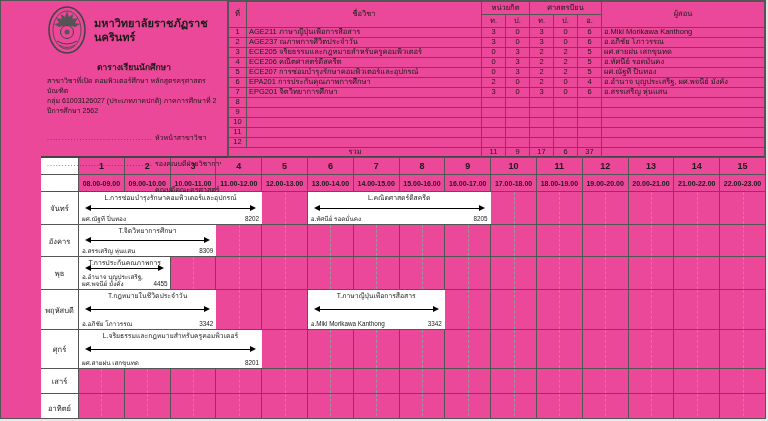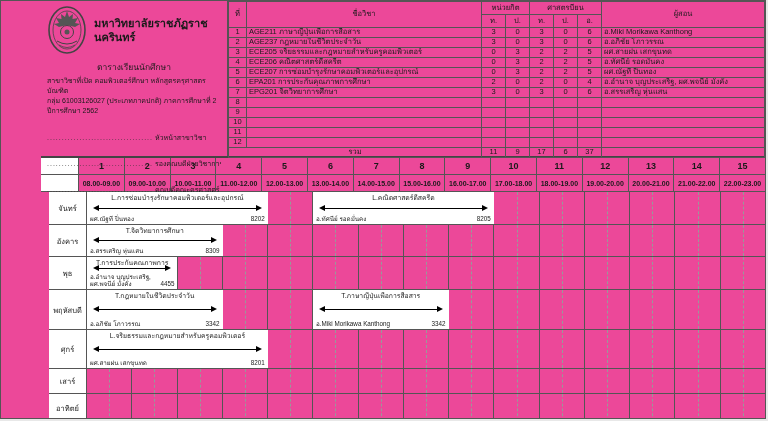--- a/index.html
+++ b/index.html
@@ -4,39 +4,39 @@
 <style>
   html,body{margin:0;padding:0;background:#e8e8e8;}
   body{width:768px;height:421px;font-family:"Liberation Sans","DejaVu Sans",sans-serif;color:#1a1a1a;}
   .page{width:766px;height:419px;background:#ec4899;border:1px solid #555;box-sizing:border-box;overflow:hidden;padding-left:40px;}
   
   .top{display:flex;height:157px;border-bottom:2px solid #444;box-sizing:border-box;}
   .left{width:187px;flex:none;border-right:1px solid #555;box-sizing:border-box;padding:4px 6px 2px 6px;position:relative;}
   .uni-head{display:flex;gap:7px;align-items:center;}
   .logo{width:40px;height:50px;flex:none;}
   .uni-name{font-weight:bold;font-size:11px;line-height:1.3;}
-  .doc-title{text-align:center;font-weight:normal;font-size:8.5px;margin-top:5px;}
+  .doc-title{text-align:center;font-weight:bold;font-size:8.5px;margin-top:5px;}
   .doc-info{font-size:7px;line-height:1.45;margin-top:2px;}
   .sig{font-size:7px;margin-top:15px;white-space:nowrap;overflow:hidden;}
   .sig:first-of-type{margin-top:18px;}
   .dots{letter-spacing:1px;color:#333;}
   .right{flex:1;min-width:0;}
   table{border-collapse:collapse;width:100%;height:100%;table-layout:fixed;font-size:7.5px;}
   td,th{border:1px solid #555;padding:0 2px;height:9px;line-height:1.1;overflow:hidden;white-space:nowrap;text-align:center;font-weight:normal;}
   th{height:12px;}
   .tl{text-align:left;}
   
   .tt{display:flex;flex-direction:column;font-size:7px;height:260px;}
   .tt-hrow{display:flex;border-bottom:1px solid #555;flex:none;text-align:center;}
   .tt-hrow.nums{height:16px;font-weight:bold;font-size:9px;}
   .tt-hrow.times{height:16px;font-weight:bold;font-size:7px;}
   .tt-daycol{width:38px;flex:none;border-right:1px solid #555;box-sizing:border-box;display:flex;align-items:center;justify-content:center;font-size:7.5px;background:#fff;}
   .hcell{flex:1;min-width:0;border-right:1px solid #555;display:flex;align-items:center;justify-content:center;}
   .hcell:last-child{border-right:none;}
-  .tt-row{display:flex;border-bottom:1px solid #555;box-sizing:border-box;flex:none;margin-left:8px;}
+  .tt-row{display:flex;border-bottom:1px solid #555;box-sizing:border-box;flex:none;}
   .tt-row:last-child{border-bottom:none;}
   .tt-slots{flex:1;min-width:0;position:relative;}
   .cells{position:absolute;inset:0;display:flex;}
   .cells i{flex:1;border-right:1px solid #555;position:relative;}
   .cells i:last-child{border-right:none;}
   .cells i::after{content:"";position:absolute;left:50%;top:0;bottom:0;border-left:1px dashed #999;}
   .block{position:absolute;top:0;bottom:0;background:#fff;z-index:2;display:flex;flex-direction:column;justify-content:space-between;padding:2px 3px;box-sizing:border-box;}
   .block .lbl{text-align:center;font-size:6.8px;line-height:1.15;white-space:nowrap;overflow:hidden;}
   .arrow{height:8px;margin:0 3px;background:linear-gradient(#000,#000) center/calc(100% - 8px) 1px no-repeat;position:relative;flex:none;}
   .arrow::before{content:"";position:absolute;left:0;top:50%;margin-top:-3.5px;border-top:3.5px solid transparent;border-bottom:3.5px solid transparent;border-right:6px solid #000;}
@@ -108,21 +108,21 @@
               <td class="tl">AGE211 ภาษาญี่ปุ่นเพื่อการสื่อสาร</td>
               <td>3</td>
               <td>0</td>
               <td>3</td>
               <td>0</td>
               <td>6</td>
               <td class="tl">อ.Miki Morikawa Kanthong</td>
             </tr>
         <tr>
               <td>2</td>
-              <td class="tl">AGE237 กฎหมายในชีวิตประจำวัน</td>
+              <td class="tl">AGE237 ณภาพการศีวิตประจำวัน</td>
               <td>3</td>
               <td>0</td>
               <td>3</td>
               <td>0</td>
               <td>6</td>
               <td class="tl">อ.อภิชัย โภาวรรณ</td>
             </tr>
         <tr>
               <td>3</td>
               <td class="tl">ECE205 จริยธรรมและกฎหมายสำหรับครูคอมพิวเตอร์</td>

